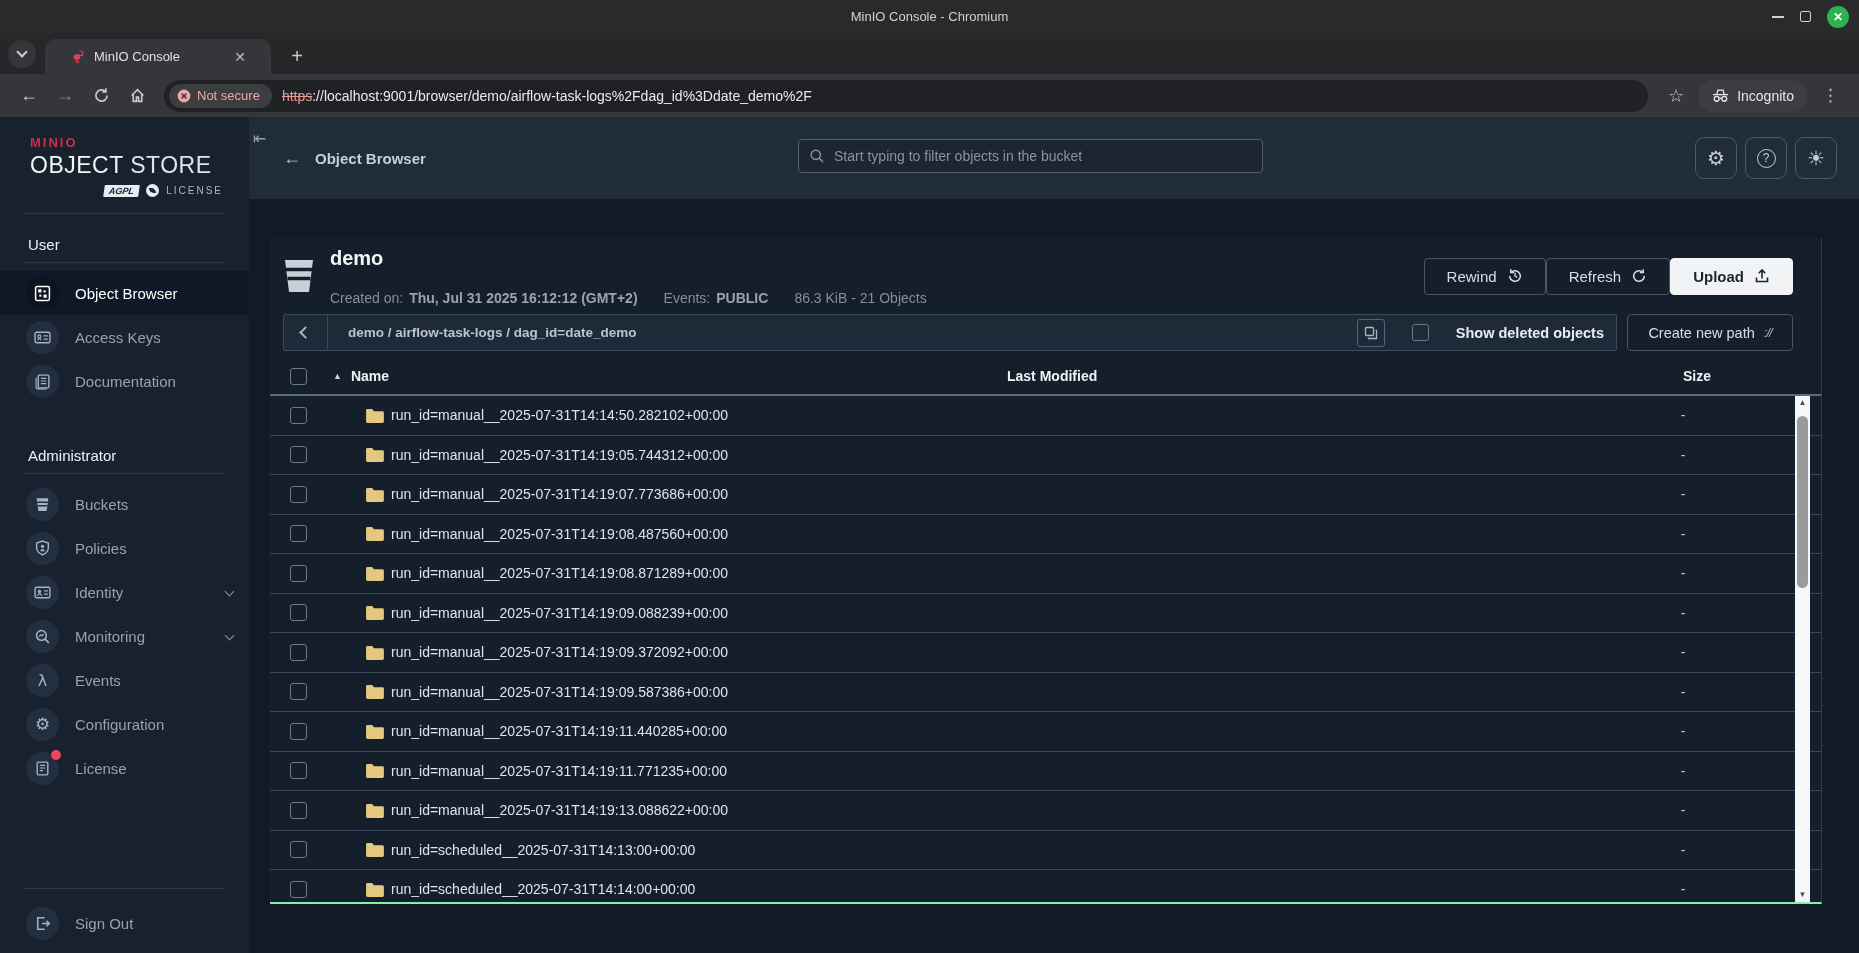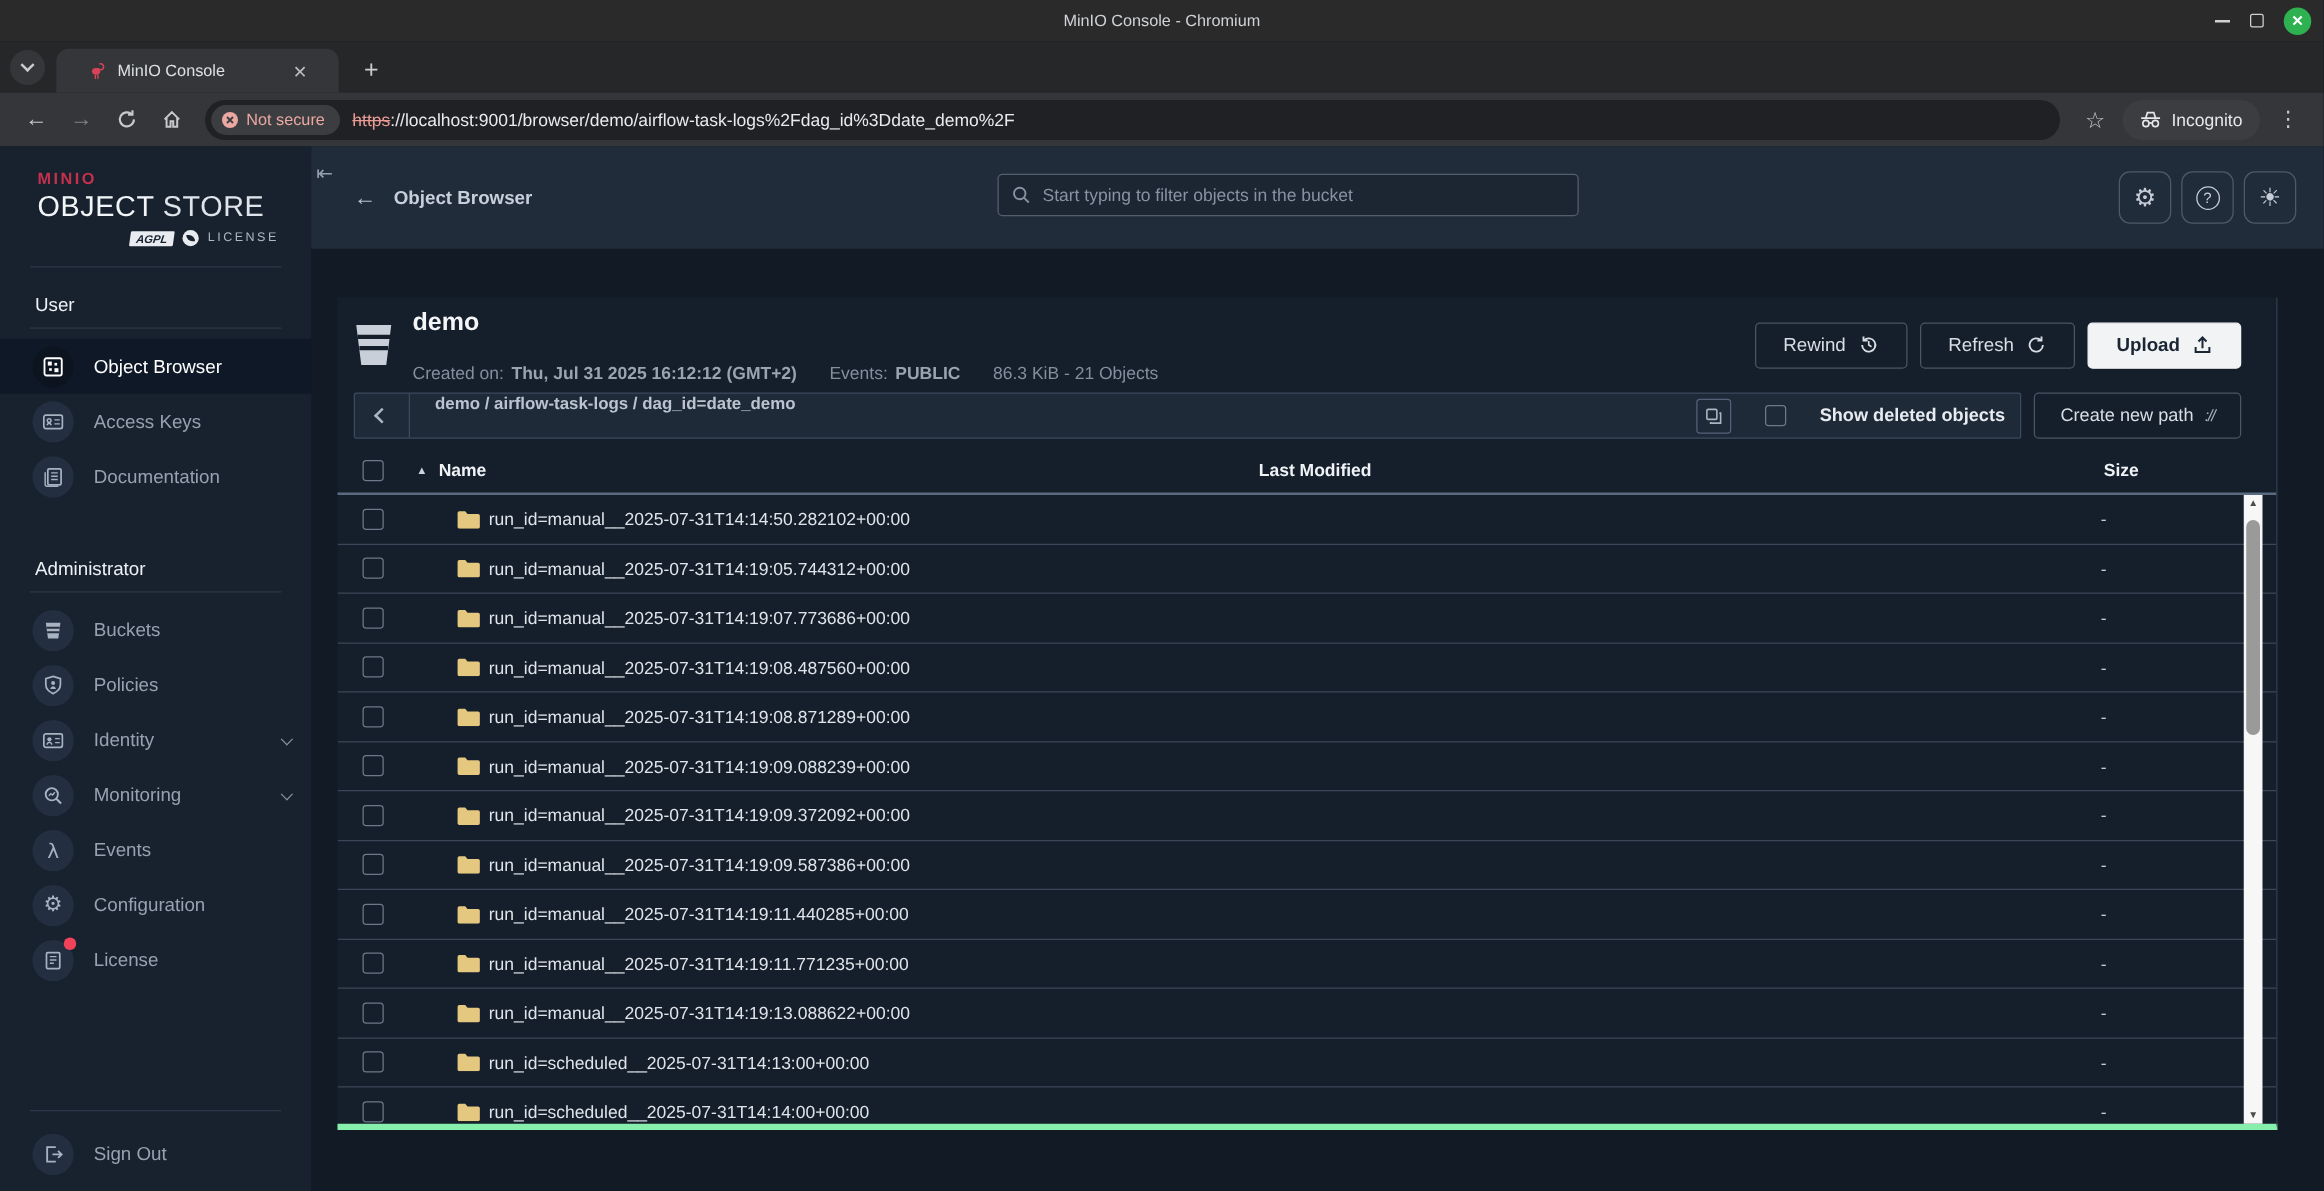--- a/index.html
+++ b/index.html
@@ -70,32 +70,32 @@
   .backarrow{color:#b9c2ce;font-size:18px;margin-right:14px}
   .btitle{font-size:15px;font-weight:bold;color:#c7cfda}
   .searchbox{position:absolute;left:549px;top:22px;width:465px;height:34px;border:1px solid #545f6e;border-radius:4px;background:#1c2633;display:flex;align-items:center;padding:0 10px;gap:9px}
   .searchbox .ph{font-size:14px;color:#8792a2}
   .bandbtns{position:absolute;right:22px;top:20px;display:flex;gap:8px}
   .sqbtn{width:42px;height:42px;border:1px solid #4d5968;border-radius:9px;display:flex;align-items:center;justify-content:center;color:#c6cdd6}
   .helpc{width:19px;height:19px;border:1.5px solid #c6cdd6;border-radius:50%;font-size:12px;display:flex;align-items:center;justify-content:center}
   .sunch{font-size:20px;font-family:"DejaVu Sans",sans-serif}
 
   
-  .card{position:absolute;left:21px;top:121px;width:1552px;height:666px;background:#151e2b;border-right:1px solid #313d4f;border-bottom:5px solid #86efac}
+  .card{position:absolute;left:21px;top:121px;width:1552px;height:666px;background:#151e2b;border-right:1px solid #313d4f;border-bottom:2px solid #86efac}
   .bhead{position:absolute;top:0;left:0;right:0;height:76px;display:flex;align-items:center;padding:0 28px 0 12px}
   .bicon{margin:0 14px 0 0;color:#c8cfd9}
   .bname{font-size:20px;font-weight:bold;color:#f3f5f7;line-height:1.15}
   .bmeta{font-size:14px;color:#848e9c;margin-top:20px;display:flex;gap:6px;align-items:baseline;white-space:nowrap}
   .bmeta .v{font-weight:bold;color:#9aa3b0}
   .bmeta .sp{width:14px}
-  .bheadbtns{margin-left:auto;display:flex;gap:10px}
+  .bheadbtns{margin-left:auto;display:flex;}
   .obtn{height:37px;border:1px solid #4a5565;border-radius:4px;background:transparent;color:#d9dee5;font-size:15px;display:flex;align-items:center;justify-content:center;gap:10px;padding:0 22px;font-family:"Liberation Sans",sans-serif}
   .obtn.primary{background:#f2f3f5;border-color:#f2f3f5;color:#1a2634;font-weight:bold}
 
-  .crumbbar{position:absolute;top:76px;left:13px;width:1334px;height:37px;border:1px solid #3c4a5e;background:#1f2a38;border-radius:2px;display:flex;}
+  .crumbbar{position:absolute;top:76px;left:13px;width:1334px;height:37px;border:1px solid #3c4a5e;background:#1f2a38;border-radius:2px;display:flex;align-items:center}
   .crumbchev{width:44px;height:100%;border-right:1px solid #3c4a5e;display:flex;align-items:center;justify-content:center}
   .chevl{width:9px;height:9px;border-left:2px solid #aab4c2;border-bottom:2px solid #aab4c2;transform:rotate(45deg)}
   .crumbtext{margin-left:20px;font-size:13.5px;font-weight:bold;color:#bac3cf}
   .crumbright{margin-left:auto;display:flex;align-items:center;gap:27px;padding-right:12px}
   .copybtn{width:28px;height:28px;border:1px solid #55617a;border-radius:3px;display:flex;align-items:center;justify-content:center;color:#aab4c2}
   .cb{width:17px;height:17px;border:1.5px solid #6d7888;border-radius:3px;background:transparent;flex:none}
   .showdel{font-size:14.5px;font-weight:bold;color:#e8ecf1}
   .createpath{position:absolute;top:76px;left:1357px;width:166px;height:37px;border:1px solid #4a5565;border-radius:4px;display:flex;align-items:center;justify-content:center;gap:9px;color:#d9dee5;font-size:14.5px;background:transparent}
   .pathico{font-size:13px;color:#aab4c2;font-style:italic;letter-spacing:-1px}
 

